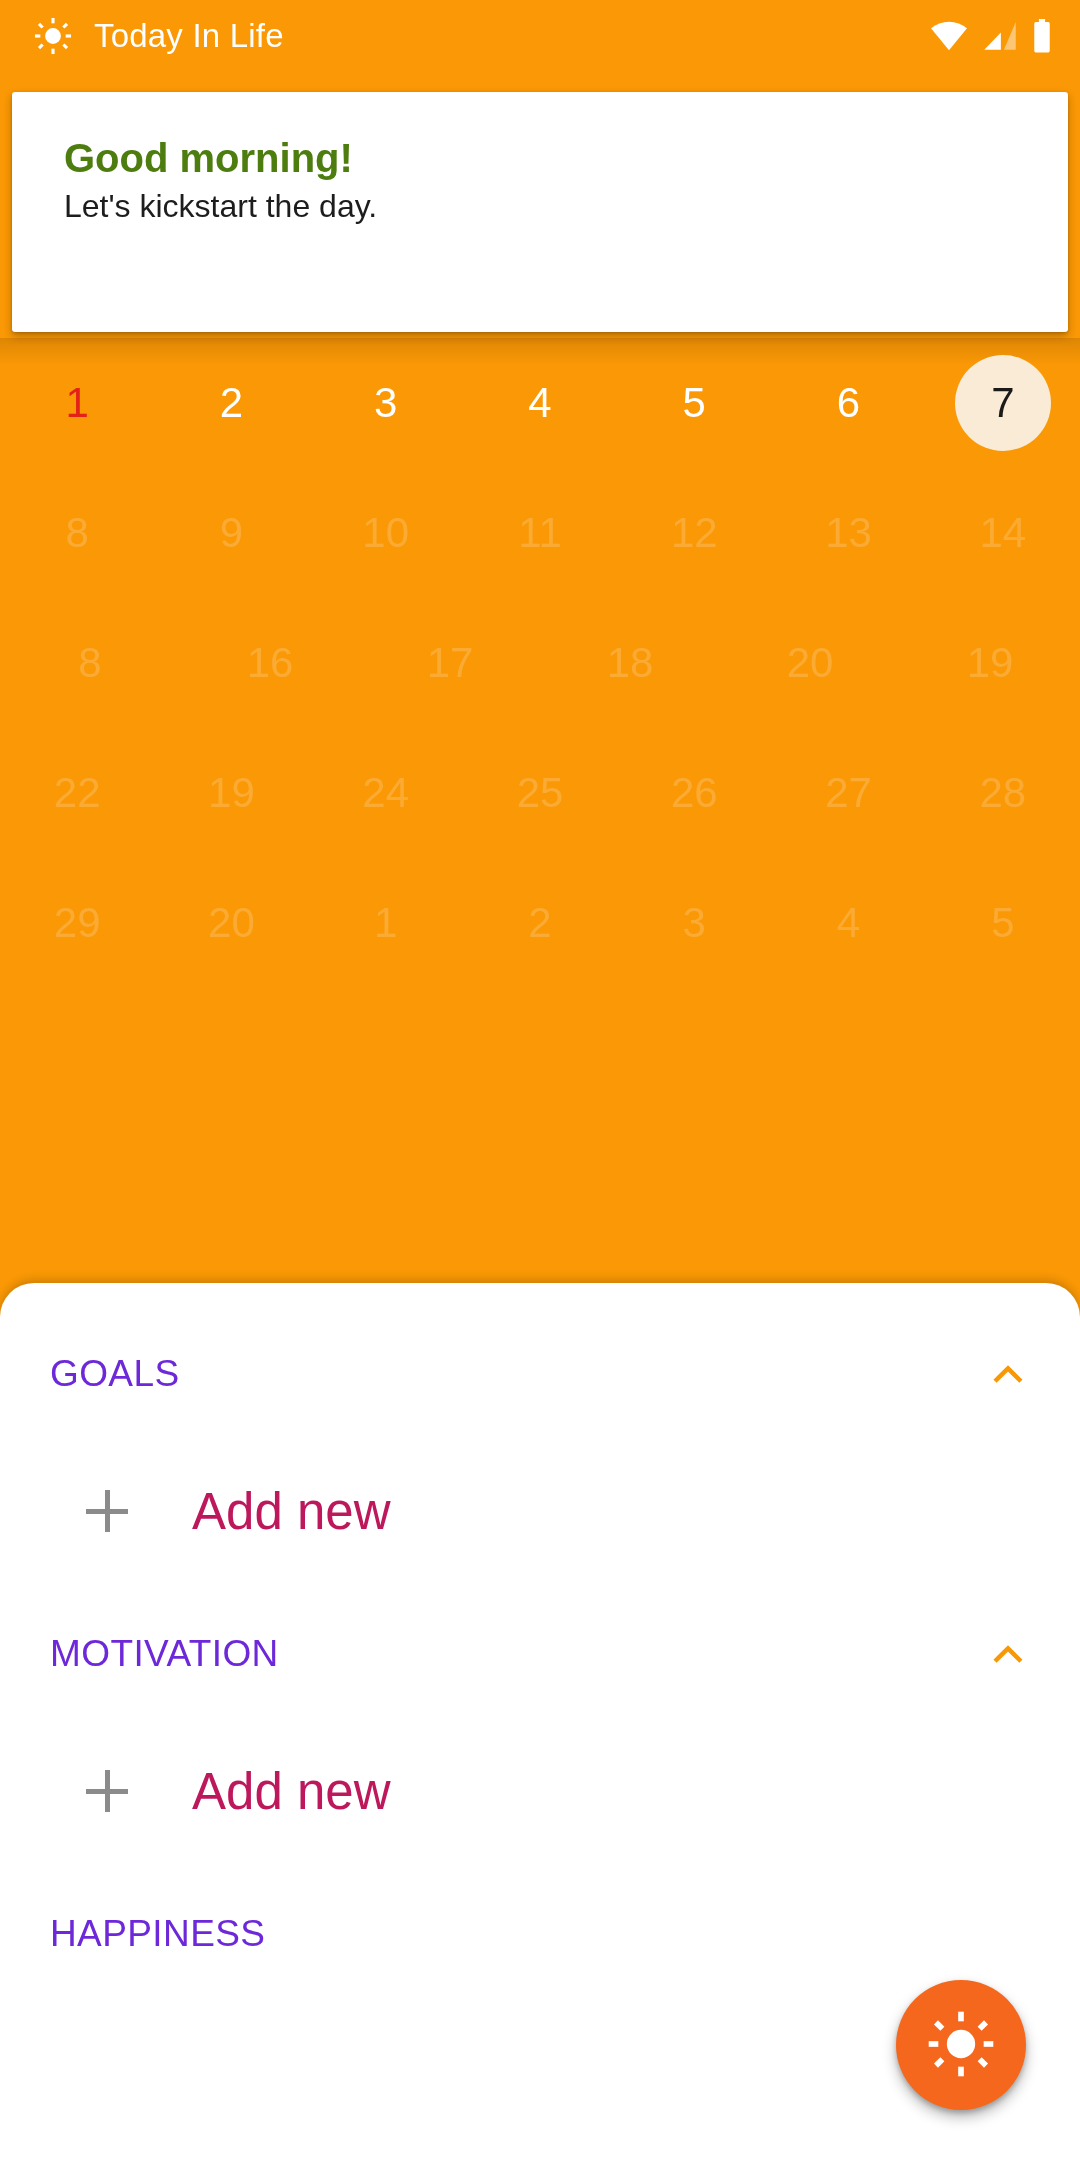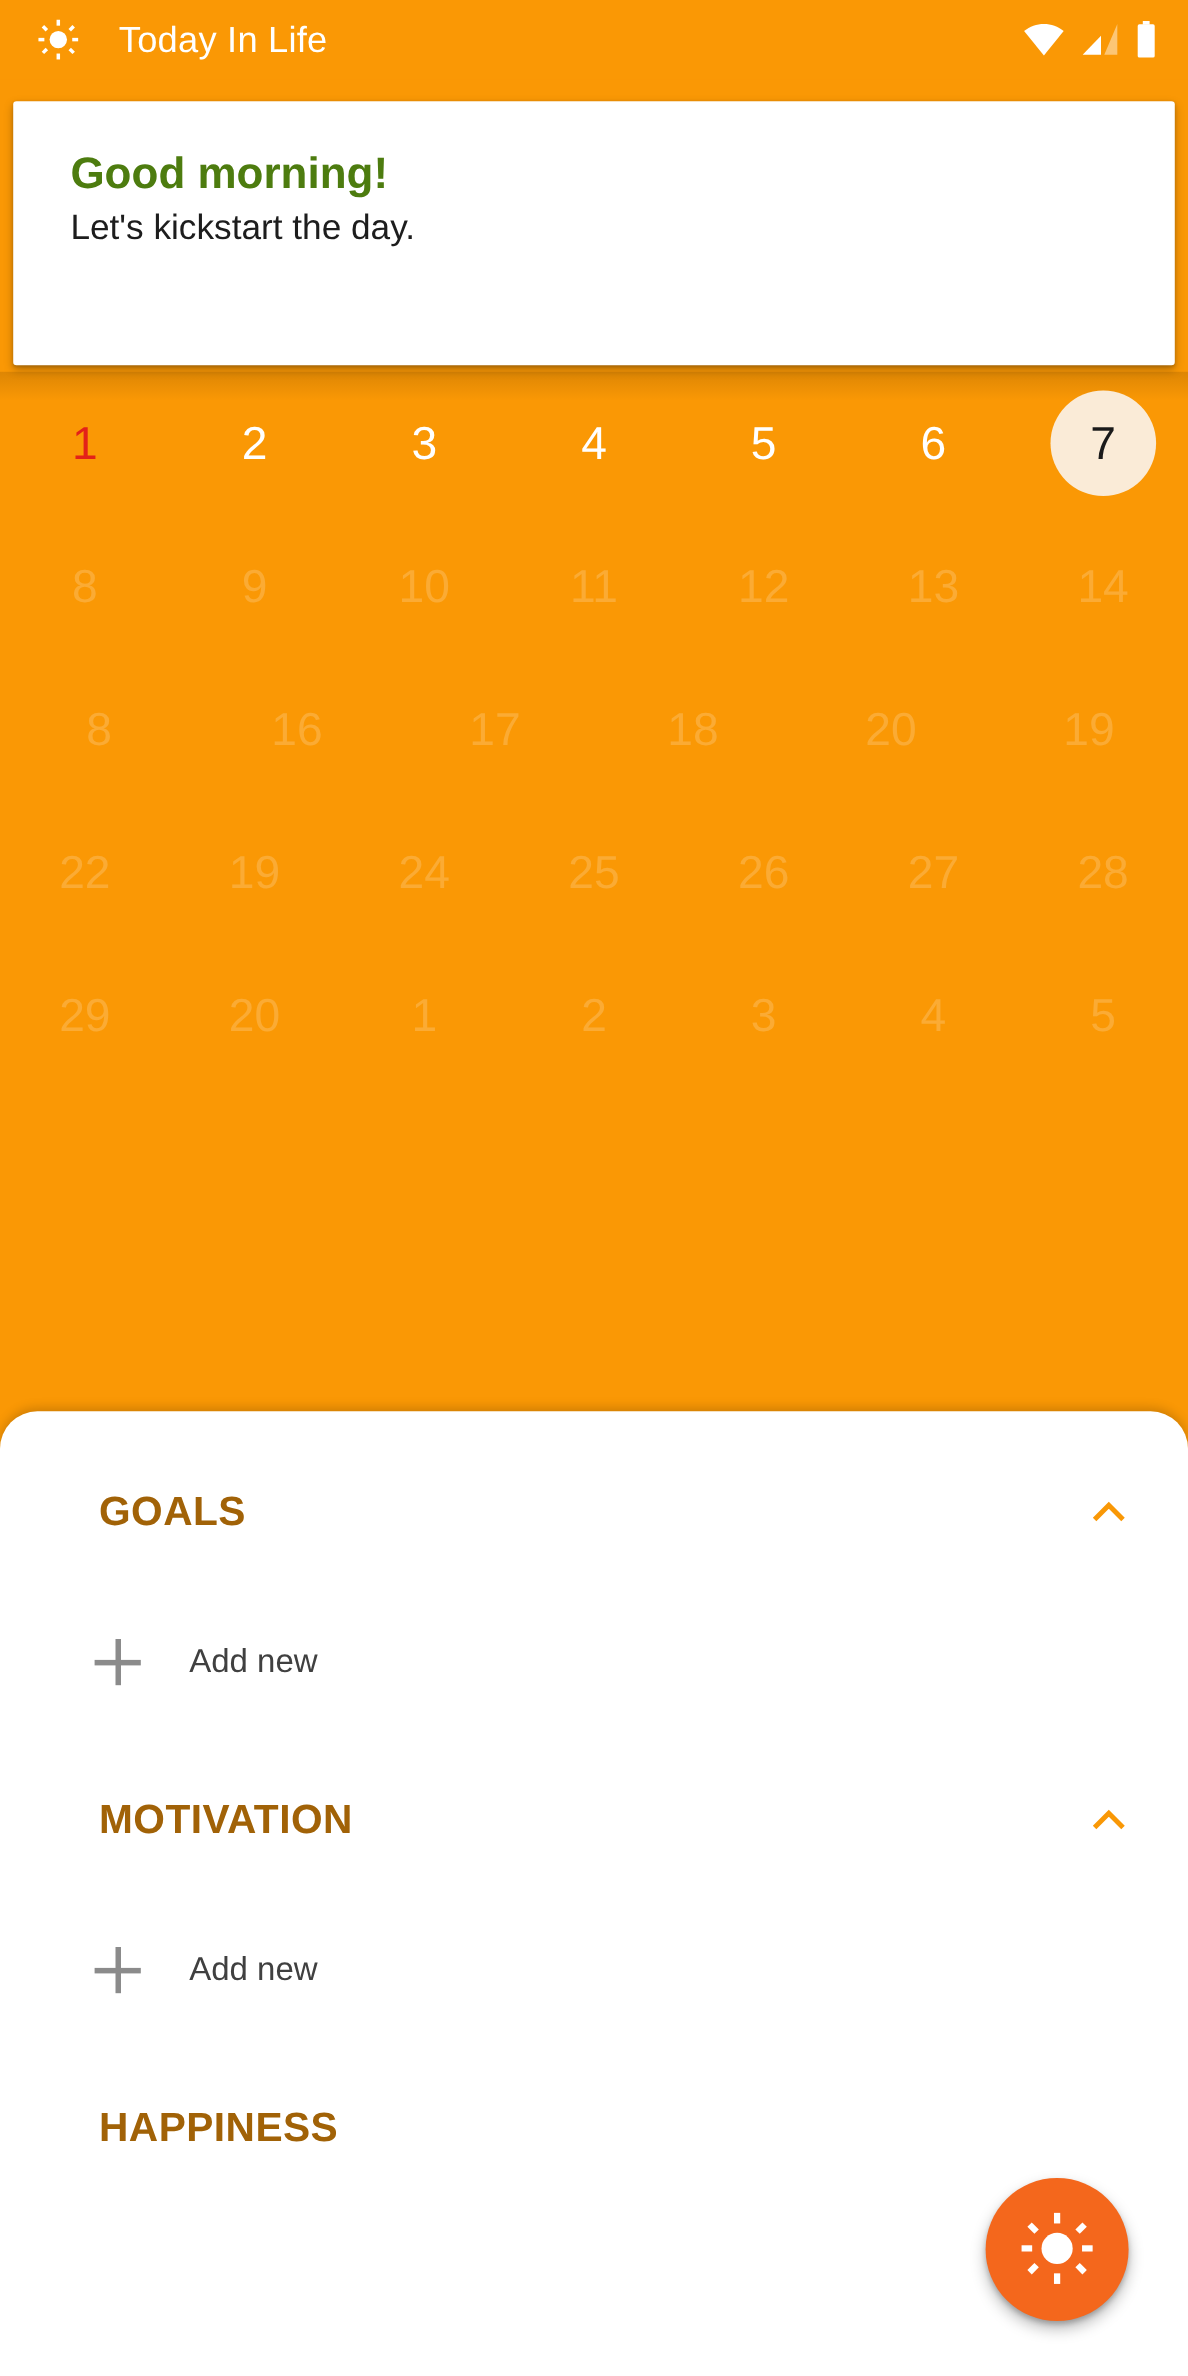--- a/index.html
+++ b/index.html
@@ -31,21 +31,21 @@
     background: #FA9805;
     display: flex;
     align-items: center;
     padding: 0 22px 0 34px;
     box-sizing: border-box;
     z-index: 6;
   }
   .appbar-left {
     display: flex;
     align-items: center;
-    gap: 36px;
+    gap: 22px;
   }
   .app-title {
     color: #ffffff;
     font-size: 33px;
     font-weight: 400;
     letter-spacing: 0.2px;
     white-space: nowrap;
   }
   .appbar-spacer { flex: 1 1 auto; }
   .appbar-right {
@@ -159,24 +159,23 @@
   }
   .section-header {
     display: flex;
     align-items: center;
     justify-content: space-between;
     padding: 0 50px 0 50px;
     height: 86px;
   }
   .section-title {
     font-size: 37px;
-    font-weight: bold;
-    color: #a16207;
+    font-weight: normal;
+    color: #6d28d9;
     letter-spacing: 0.4px;
-    margin-left: 40px;
   }
   .chev {
     width: 44px;
     height: 44px;
     display: flex;
     align-items: center;
     justify-content: center;
   }
   .add-row {
     display: flex;
@@ -192,22 +191,23 @@
     flex: 0 0 auto;
   }
   .plus-icon::before, .plus-icon::after {
     content: "";
     position: absolute;
     background: #8b8b8b;
   }
   .plus-icon::before { left: 0; top: 19px; width: 42px; height: 4.5px; }
   .plus-icon::after  { top: 0; left: 19px; height: 42px; width: 4.5px; }
   .add-label {
-    font-size: 30px;
-    color: #404040;
+    font-size: 51px;
+    color: #be185d;
+    margin-left: 20px;
   }
   .sec-gap-goals { height: 34px; }
   .sec-gap-motiv { height: 40px; }
 
   
   .fab {
     position: absolute;
     right: 54px;
     bottom: 50px;
     width: 130px;

